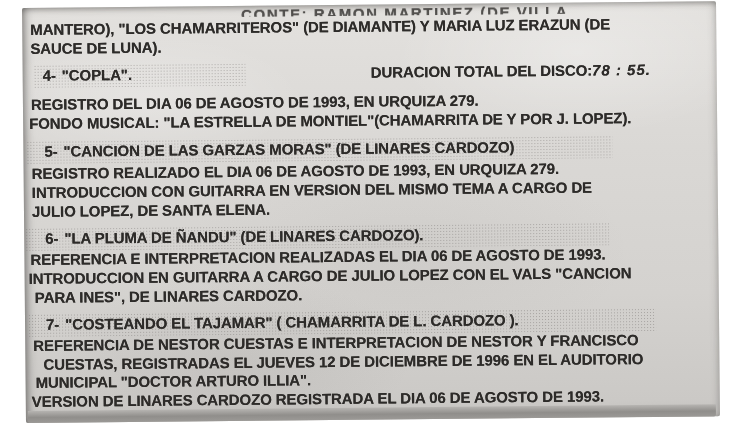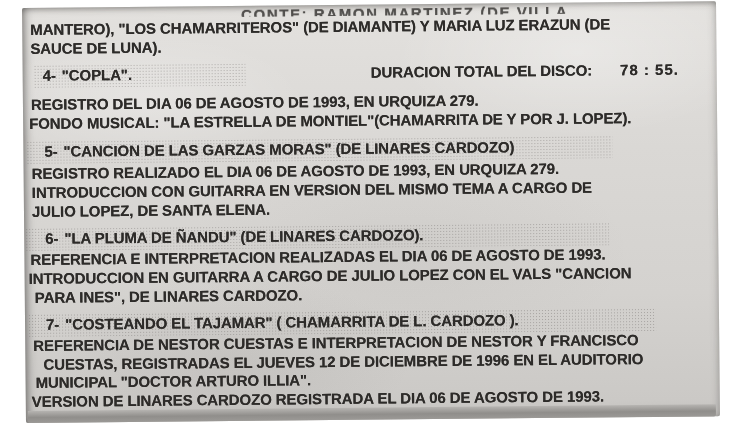--- a/index.html
+++ b/index.html
@@ -34,21 +34,21 @@
     position:absolute;white-space:nowrap;
     text-shadow:0 0 0.6px rgba(45,43,41,.85);
   }
   .clipped{height:11px;overflow:hidden;opacity:.8;filter:blur(.4px);}
   .clipped span{display:inline-block;margin-top:-8px;letter-spacing:1.6px;}
   .shade{
     background-image:radial-gradient(circle, rgba(125,123,120,.5) 22%, rgba(125,123,120,0) 26%);
     background-size:3px 3px;padding-top:2px;padding-bottom:3px;
   }
   .tnum{margin-right:6px;}
-  .dur-val{margin-left:28px;letter-spacing:1px;}
+  .dur-val{margin-left:0;letter-spacing:1px;font-style:italic;}
   .bottom-band{
     position:absolute;left:2px;right:4px;bottom:0;height:12px;
     background:linear-gradient(180deg,#b6b4b1 0%,#908e8b 55%,#9b9996 100%);
     border-radius:0 0 2px 2px;overflow:hidden;
   }
   .table-glimpse{
     position:absolute;bottom:-3px;left:256px;width:300px;height:13px;
     background:radial-gradient(ellipse 160px 16px at 50% 115%, #cf9560 0%, #a express 0;
     background:radial-gradient(ellipse 160px 16px at 50% 115%, #cf9560 0%, #99592b 60%, rgba(90,55,25,0) 95%);
     filter:blur(1px);border-radius:50% 50% 0 0;

